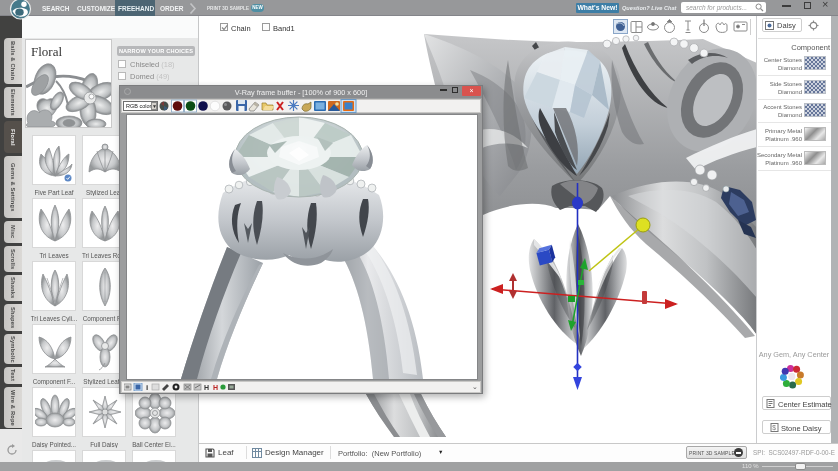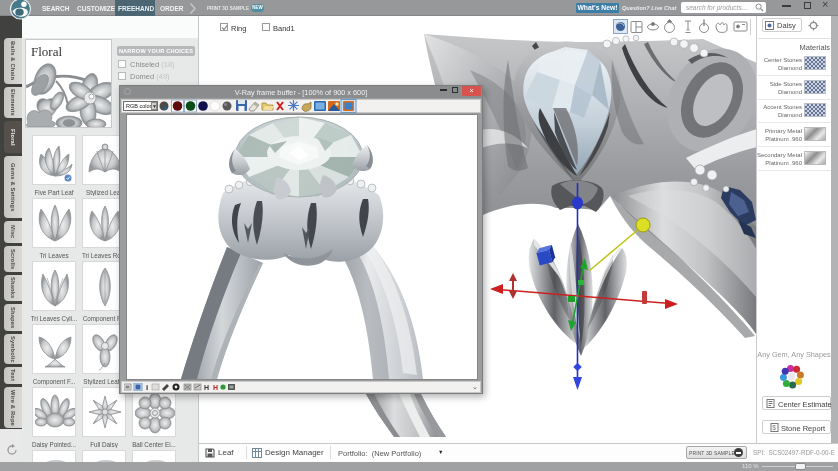--- a/index.html
+++ b/index.html
@@ -279,21 +279,21 @@
     <svg width="42" height="10">
       <ellipse cx="21" cy="10" rx="12" ry="5" fill="#c9cbcd"></ellipse>
     </svg>
   </div>
 
 <div class="abs" style="left:199px;top:16px;width:559px;height:427px;background:#fff;z-index:1;"></div>
 <div class="abs" style="left:220px;top:23px;width:8px;height:8px;border:1px solid #9a9a9a;background:#fdfdfd;z-index:2;"></div>
 <svg class="abs" style="left:221px;top:24px;z-index:3;" width="8" height="8" viewBox="0 0 8 8">
     <polyline points="1,3.5 3,5.5 6.5,1" fill="none" stroke="#888" stroke-width="1.2"></polyline>
   </svg>
-<div class="abs" style="left:231px;top:23.5px;font-size:7.5px;color:#333;z-index:2;">Ring</div>
+<div class="abs" style="left:231px;top:23.5px;font-size:7.5px;color:#333;z-index:2;">Chain</div>
 <div class="abs" style="left:262px;top:23px;width:8px;height:8px;border:1px solid #9a9a9a;background:#fdfdfd;z-index:2;"></div>
 <div class="abs" style="left:273px;top:23.5px;font-size:7.5px;color:#333;z-index:2;">Band1</div>
 
 <svg class="abs" style="left:612px;top:18px;z-index:2;" width="140" height="18" viewBox="0 0 140 18">
 <rect x="1.5" y="1.5" width="14" height="14" fill="#dde7f3" stroke="#8aa6c8" stroke-width="1"></rect>
 <circle cx="8.5" cy="8.5" r="4.5" fill="#3e5f93"></circle>
     <path d="M5,6 C7,4 11,5 12,8" stroke="#bcd" stroke-width="1" fill="none"></path>
 <g stroke="#8a8a8a" stroke-width="1" fill="none">
 <rect x="19" y="3.5" width="11" height="11" rx="1"></rect>
       <line x1="24" y1="3.5" x2="24" y2="14.5"></line>
@@ -640,34 +640,34 @@
 <svg class="abs" style="left:808px;top:20px;z-index:12;" width="11" height="11" viewBox="0 0 11 11">
     <circle cx="5.5" cy="5.5" r="3.2" fill="none" stroke="#8a8a8a" stroke-width="1.2"></circle>
     <g stroke="#8a8a8a" stroke-width="1.2">
       <line x1="5.5" y1="0.5" x2="5.5" y2="2.2"></line>
       <line x1="5.5" y1="8.8" x2="5.5" y2="10.5"></line>
       <line x1="0.5" y1="5.5" x2="2.2" y2="5.5"></line>
       <line x1="8.8" y1="5.5" x2="10.5" y2="5.5"></line>
     </g>
   </svg>
 <div class="abs" style="left:758px;top:38px;width:73px;height:1px;background:#e0e0e0;z-index:12;"></div>
-<div class="abs" style="left:758px;top:43px;width:72px;text-align:right;font-size:7.5px;color:#555;z-index:12;">Materials</div>
+<div class="abs" style="left:758px;top:43px;width:72px;text-align:right;font-size:7.5px;color:#555;z-index:12;">Component</div>
 <style>
 .mlab{position:absolute;width:48px;text-align:right;font-size:6px;color:#666;z-index:12;left:754px;line-height:7.5px;white-space:nowrap;}
 .mdiv{position:absolute;left:758px;width:73px;height:1px;background:#e6e6e6;z-index:12;}
 .mthumb{position:absolute;left:804px;width:22px;height:14px;z-index:12;}
 .dia{background:repeating-conic-gradient(#66769a 0% 25%, #ccd2de 0% 50%) 0 0/4px 4px;border:1px solid #b9bec6;}
 .met{background:linear-gradient(135deg,#f7f7f7 0%,#8f8f8f 40%,#e8e8e8 70%,#a8a8a8 100%);border:1px solid #bbb;}
 </style>
 <div class="mlab" style="top:57px;">Center Stones<br>Diamond</div><div class="mthumb dia" style="top:56px;"></div><div class="mdiv" style="top:75px;"></div>
 <div class="mlab" style="top:81px;">Side Stones<br>Diamond</div><div class="mthumb dia" style="top:80px;"></div><div class="mdiv" style="top:99px;"></div>
 <div class="mlab" style="top:104px;">Accent Stones<br>Diamond</div><div class="mthumb dia" style="top:103px;"></div><div class="mdiv" style="top:122px;"></div>
 <div class="mlab" style="top:128px;">Primary Metal<br>Platinum .960</div><div class="mthumb met" style="top:127px;"></div><div class="mdiv" style="top:146px;"></div>
 <div class="mlab" style="top:152px;">Secondary Metal<br>Platinum .960</div><div class="mthumb met" style="top:151px;"></div><div class="mdiv" style="top:170px;"></div>
-<div class="abs" style="left:756px;top:350px;width:76px;text-align:center;font-size:7.3px;color:#9a9a9a;z-index:12;">Any Gem, Any Shapes</div>
+<div class="abs" style="left:756px;top:350px;width:76px;text-align:center;font-size:7.3px;color:#9a9a9a;z-index:12;">Any Gem, Any Center</div>
 <svg class="abs" style="left:780px;top:364px;z-index:12;" width="25" height="25" viewBox="0 0 25 25">
 <circle cx="10.5" cy="4.5" r="3.5" fill="#cc2f9a"></circle>
     <circle cx="16.6" cy="5.2" r="3.5" fill="#cc2a33"></circle>
     <circle cx="20.4" cy="11" r="3.5" fill="#c87a2a"></circle>
     <circle cx="18.6" cy="17.6" r="3.5" fill="#e0c822"></circle>
     <circle cx="12.6" cy="20.9" r="3.5" fill="#2a6a4a"></circle>
     <circle cx="6.4" cy="19.4" r="3.5" fill="#2fae3a"></circle>
     <circle cx="3.4" cy="13.4" r="3.5" fill="#3a9ae0"></circle>
     <circle cx="5.2" cy="7.2" r="3.5" fill="#4038b0"></circle>
 <circle cx="11.8" cy="12.4" r="3.6" fill="#eee6ee"></circle>
@@ -678,21 +678,21 @@
     <line x1="2.5" y1="2.5" x2="6.5" y2="2.5" stroke="#777"></line>
     <line x1="2.5" y1="4.5" x2="6.5" y2="4.5" stroke="#777"></line>
     <line x1="2.5" y1="6.5" x2="5" y2="6.5" stroke="#777"></line>
   </svg>
 <div class="abs" style="left:778px;top:400px;font-size:7.5px;color:#444;z-index:12;">Center Estimate</div>
 <div class="abs" style="left:762px;top:420px;width:69px;height:14px;border:1px solid #cecece;border-radius:2px;z-index:12;"></div>
 <svg class="abs" style="left:770px;top:423px;z-index:12;" width="9" height="9" viewBox="0 0 9 9">
     <rect x="1" y="0.5" width="7" height="8" fill="none" stroke="#777" stroke-width="1"></rect>
     <text x="2.3" y="7" font-size="6.5" fill="#777" font-family="Liberation Sans">$</text>
   </svg>
-<div class="abs" style="left:781px;top:424px;font-size:7.5px;color:#444;z-index:12;">Stone Report</div>
+<div class="abs" style="left:781px;top:424px;font-size:7.5px;color:#444;z-index:12;">Stone Daisy</div>
 
 <div class="abs" style="left:199px;top:443px;width:639px;height:19px;background:#fdfdfd;border-top:1px solid #c8c8c8;z-index:25;"></div>
 <svg class="abs" style="left:205px;top:448px;z-index:26;" width="10" height="10" viewBox="0 0 10 10">
     <path d="M1,1 L8,1 L9,2 L9,9 L1,9 Z" fill="none" stroke="#555" stroke-width="1.1"></path>
     <rect x="3" y="1" width="4" height="3" fill="#555"></rect>
     <rect x="2.5" y="5.5" width="5" height="3.5" fill="#555"></rect>
   </svg>
 <div class="abs" style="left:218px;top:448px;font-size:8px;color:#444;z-index:26;">Leaf</div>
 <div class="abs" style="left:246px;top:446px;width:1px;height:13px;background:#ddd;z-index:26;"></div>
 <svg class="abs" style="left:252px;top:448px;z-index:26;" width="10" height="10" viewBox="0 0 10 10">

